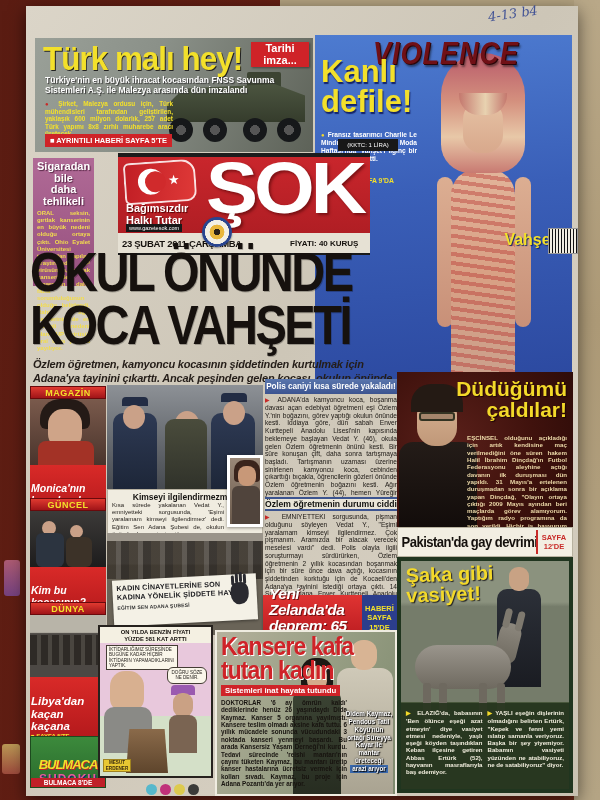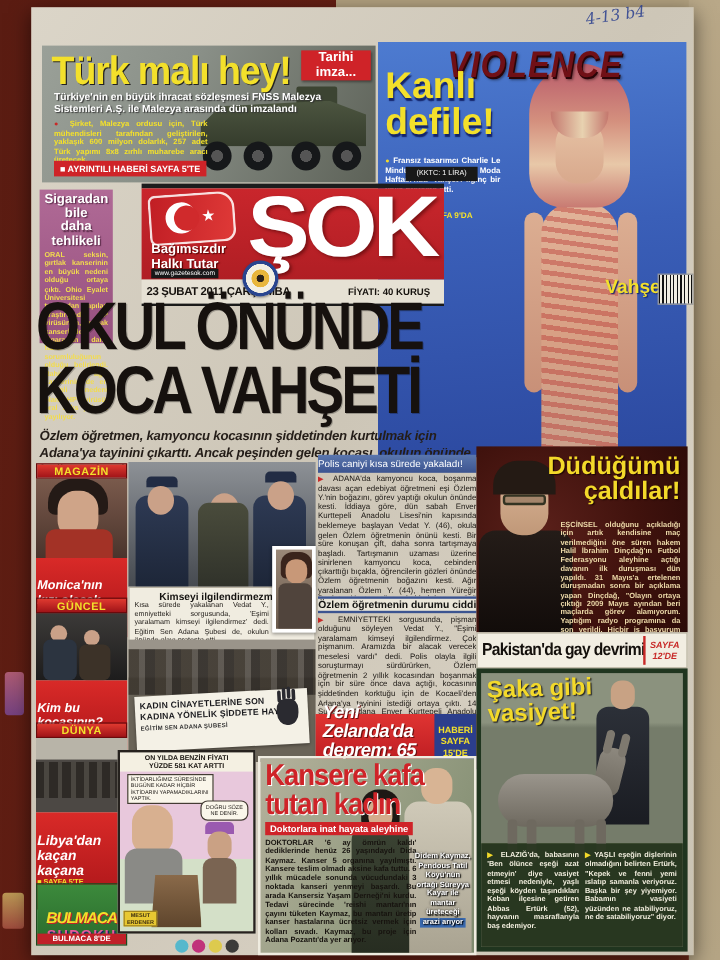--- a/index.html
+++ b/index.html
@@ -90,40 +90,40 @@
   .portrait .in{width:100%;height:100%;background:linear-gradient(#9a8878,#6a5a4c);position:relative;overflow:hidden}
   .protest{left:81px;top:527px;width:156px;height:102px;background:linear-gradient(#9a948a 0 30%,#6a6458 32% 100%);overflow:hidden}
   .crowd{position:absolute;top:8px;left:0;right:0;height:38px;background:repeating-linear-gradient(90deg,#3a342c 0 9px,#55504a 9px 14px,#2c2824 14px 22px);opacity:.85}
   .banner{position:absolute;left:6px;top:44px;width:144px;height:46px;background:#f4f1e6;transform:rotate(-3deg);box-shadow:0 1px 3px rgba(0,0,0,.4);padding:4px 4px 2px}
   .banner .l{font-size:7.2px;font-weight:bold;color:#1a1a1e;letter-spacing:.2px;transform:rotate(0.5deg)}
   .banner .l3{font-size:5px;margin-top:3px;color:#333}
   .hand{position:absolute;right:8px;top:8px;width:18px;height:22px;background:#2a2a30;border-radius:40% 40% 46% 46%}
   .hand i{position:absolute;top:-7px;width:3.2px;height:10px;background:#2a2a30;border-radius:2px}
 
   
-  .t-bar{left:239px;width:132px;height:15px;background:linear-gradient(#5a76ad,#3c5490);color:#fff;font-weight:normal;font-size:8.2px;line-height:15px}
+  .t-bar{left:239px;width:132px;height:15px;background:linear-gradient(#5a76ad,#3c5490);color:#fff;font-weight:bold;font-size:8.2px;text-align:center;line-height:15px}
   .t-bar2{left:239px;width:132px;height:14px;background:#e9e5d8;border-top:2px solid #3c5490;border-bottom:2px solid #3c5490;color:#121210;font-weight:bold;font-size:8.6px;text-align:center;line-height:11px}
   .body-txt{left:239px;width:132px;font-size:6.6px;line-height:1.17;color:#1b1713;text-align:justify}
   .blt{color:#c82a28;font-size:6px}
   .quake{left:237px;top:589px;width:134px;height:46px;background:linear-gradient(#e03432,#b81a20);display:flex;align-items:center;box-shadow:0 1px 3px rgba(0,0,0,.3)}
   .quake-h{color:#fff;font-weight:bold;font-style:italic;font-size:15.5px;line-height:1.02;padding-left:6px;letter-spacing:-.5px;text-shadow:1px 1px 0 #701010;width:98px}
   .quake-pg{position:absolute;right:0;top:0;bottom:0;width:35px;background:#2c3e8c;color:#f3e02b;font-weight:bold;font-size:7.5px;text-align:center;display:flex;align-items:center;justify-content:center;line-height:1.25}
 
   
   .ref{left:371px;top:366px;width:176px;height:155px;background:radial-gradient(circle at 30% 45%,#5a201a 0%,#40120d 55%,#2c0b08 100%);overflow:hidden}
   .ref-h{position:absolute;right:6px;top:6px;text-align:right;font-size:21px;font-weight:bold;line-height:1.02;color:#f3d92a;text-shadow:1px 1px 1px #1c0404}
   .ref-body{position:absolute;right:6px;top:62px;width:100px;font-size:6.2px;line-height:1.18;color:#ecd9a8;text-align:justify;font-weight:bold}
   .ref-man{position:absolute;left:2px;top:10px;width:80px;height:145px}
   .ref-face{position:absolute;left:18px;top:14px;width:40px;height:50px;border-radius:18px;background:linear-gradient(#d8b294,#c09878)}
   .ref-hair{position:absolute;left:12px;top:2px;width:52px;height:28px;border-radius:20px 20px 0 0;background:#241a14}
   .ref-glass{position:absolute;left:20px;top:30px;width:36px;height:9px;border:2px solid #332;border-radius:3px;background:rgba(40,30,20,.25)}
   .ref-body2{position:absolute;left:0px;top:60px;width:78px;height:85px;background:linear-gradient(#241c18,#120c0a);border-radius:14px 14px 0 0}
   .pak{left:371px;top:521px;width:176px;height:30px;background:#f2eee2;border:1px solid #b8b2a0;display:flex;align-items:center}
   .pak-h{font-weight:bold;font-size:14.5px;color:#14100c;letter-spacing:-.6px;transform:scaleX(.9);transform-origin:0 50%;white-space:nowrap;padding-left:4px}
-  .pak-pg{position:absolute;right:2px;top:2px;bottom:2px;width:34px;border-left:2px solid #c82a28;color:#c82a28;font-weight:bold;font-size:7.5px;font-style:italic;display:flex;align-items:center;justify-content:center;line-height:1.2;text-align:center}
+  .pak-pg{position:absolute;right:2px;top:2px;bottom:2px;width:34px;border-left:2px solid #c82a28;color:#c82a28;font-weight:bold;font-size:7.5px;display:flex;align-items:center;justify-content:center;line-height:1.2;text-align:center}
   .saka{left:371px;top:551px;width:176px;height:236px;border:4px solid #20351f;background:linear-gradient(#8b927e 0 18%,#757c6a 20% 62%,#49573c 62% 100%);overflow:hidden}
   .saka-h{position:absolute;left:5px;top:4px;font-size:20px;font-weight:bold;line-height:.98;color:#f3d92a;text-shadow:1px 1px 1px #222;transform:rotate(-2deg)}
   .man2{position:absolute;right:28px;top:6px;width:44px;height:120px}
   .man2-face{position:absolute;left:12px;top:0;width:20px;height:24px;border-radius:9px;background:#c8a284}
   .man2-body{position:absolute;left:0;top:22px;width:44px;height:98px;background:linear-gradient(#2c3038,#1a1c22);border-radius:10px 10px 0 0}
   .donkey{position:absolute;left:4px;top:62px;width:130px;height:96px}
   .d-body{position:absolute;left:10px;top:22px;width:96px;height:44px;border-radius:22px;background:linear-gradient(#9a958c,#6e695f)}
   .d-head{position:absolute;left:92px;top:0px;width:22px;height:40px;border-radius:10px 10px 8px 8px;background:linear-gradient(#8d887e,#6e695f);transform:rotate(14deg)}
   .d-ear{position:absolute;width:7px;height:20px;border-radius:4px;background:#7e796f;top:-14px}
   .d-leg{position:absolute;top:60px;width:8px;height:36px;background:#6e695f;border-radius:3px}
@@ -184,21 +184,21 @@
         <div class="wheel" style="left:8px"></div>
         <div class="wheel" style="left:42px"></div>
         <div class="wheel" style="left:82px"></div>
         <div class="wheel" style="left:116px"></div>
       </div>
       <div class="turk-h">Türk malı hey!</div>
       <div class="turk-badge">
         <div>Tarihi</div>
         <div>imza...</div>
       </div>
-      <div class="turk-sub">Türkiye'nin en büyük ihracat sözleşmesi FNSS Malezya Sistemleri A.Ş. ile Malezya arasında dün imzalandı</div>
+      <div class="turk-sub">Türkiye'nin en büyük ihracat kocasından FNSS Savunma Sistemleri A.Ş. ile Malezya arasında dün imzalandı</div>
       <div class="turk-body"><span class="blt">●</span> <span>Şirket, Malezya ordusu için, Türk mühendisleri tarafından geliştirilen, yaklaşık 600 milyon dolarlık, 257 adet Türk yapımı 8x8 zırhlı muharebe aracı üretecek.</span></div>
       <div class="turk-footer"><span>■</span> <span>AYRINTILI HABERİ SAYFA 5'TE</span></div>
     </div>
 
     <div class="abs kanli">
       <div class="model">
         <div class="model-arm" style="left:14px"></div>
         <div class="model-arm" style="right:12px"></div>
         <div class="model-body"></div>
         <div class="model-hair"></div>
@@ -407,21 +407,21 @@
       </div>
       <div class="can-woman">
         <div class="cw-body"></div>
         <div class="cw-hair"></div>
         <div class="cw-face"></div>
       </div>
       <div class="can-h">
         <div>Kansere kafa</div>
         <div>tutan kadın</div>
       </div>
-      <div class="can-sub">Doktorlara inat hayata aleyhine</div>
+      <div class="can-sub">Sistemleri inat hayata tutundu</div>
       <div class="can-body">DOKTORLAR '6 ay ömrün kaldı' dediklerinde henüz 26 yaşındaydı Dida Kaymaz. Kanser 5 organına yayılmıştı. Kansere teslim olmadı aksine kafa tuttu. 6 yıllık mücadele sonunda vücudundaki 3 noktada kanseri yenmeyi başardı. Bu arada Kansersiz Yaşam Derneği'ni kurdu. Tedavi sürecinde 'reishi mantarı'nın çayını tüketen Kaymaz, bu mantarı üretip kanser hastalarına ücretsiz vermek için kolları sıvadı. Kaymaz, bu proje için Adana Pozantı'da yer arıyor.</div>
       <div class="can-cap">
         <span>Didem Kaymaz, Pendous Tatil Köyü'nün ortağı Süreyya Kayar ile mantar üreteceği</span>
         <span class="chip">arazi arıyor</span>
       </div>
     </div>
 
   </div>
 
   <div class="note">4-13 b4</div>

